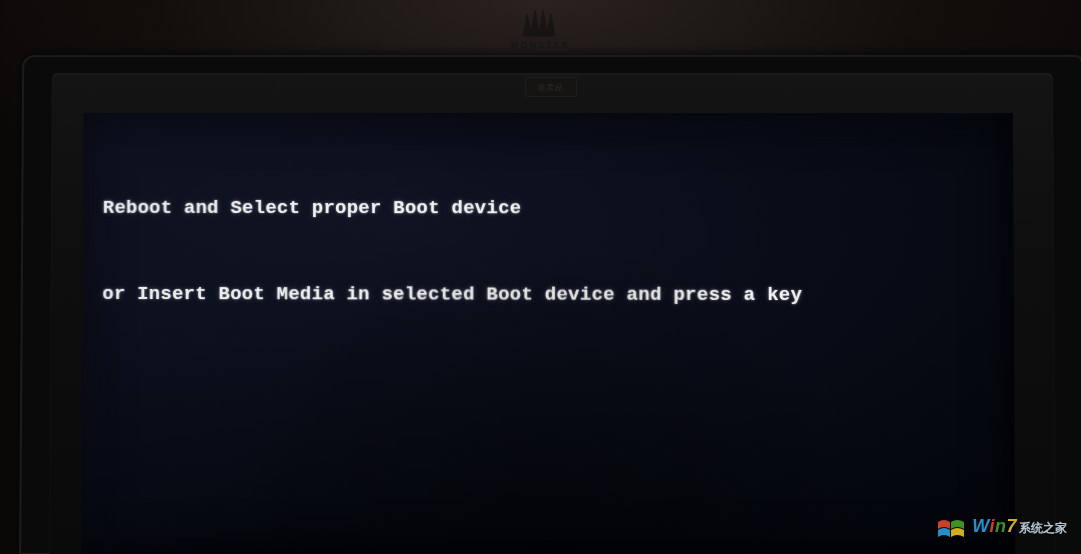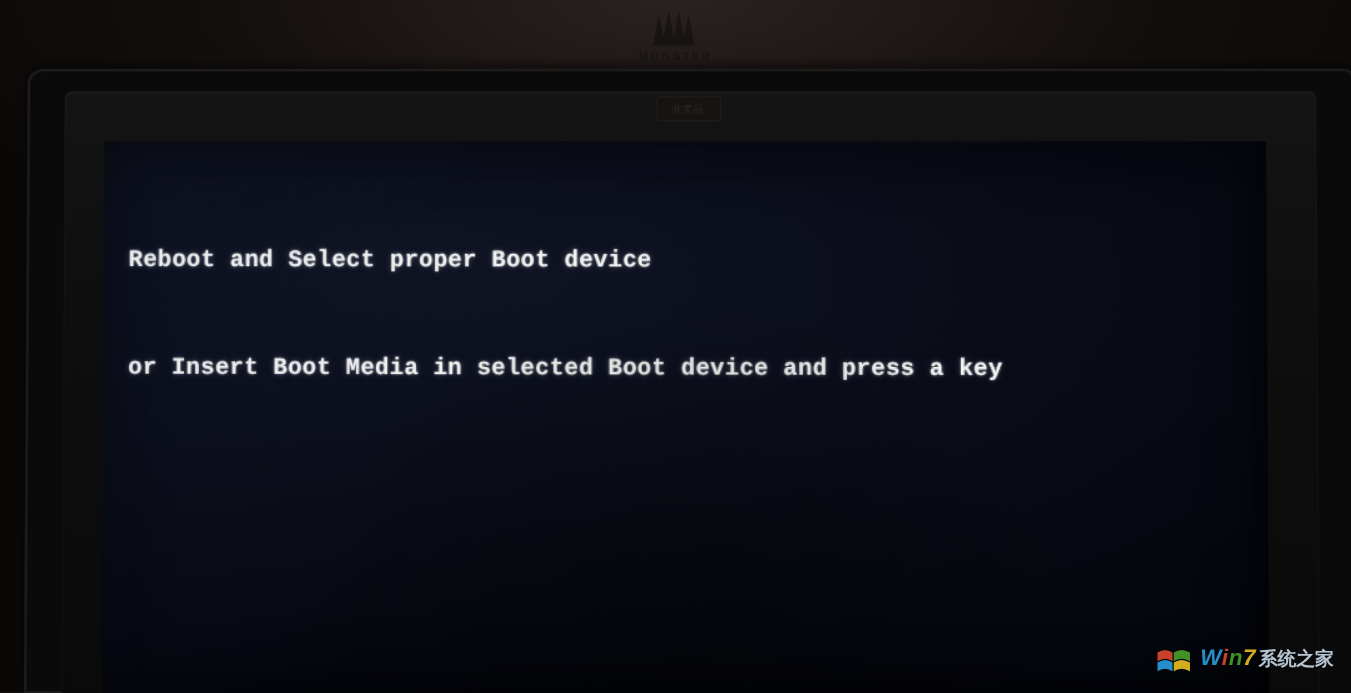--- a/index.html
+++ b/index.html
@@ -179,21 +179,21 @@
       font-size: 18px;
       font-style: italic;
       letter-spacing: 0.5px;
     }
     .watermark .brand .w  { color: #2aa3e6; }
     .watermark .brand .i  { color: #e64a2e; }
     .watermark .brand .n  { color: #4aa62a; }
     .watermark .brand .s7 { color: #f2c522; }
     .watermark .tail {
       font-family: "Microsoft YaHei", Arial, sans-serif;
-      font-size: 15px;
+      font-size: 12px;
       font-weight: 700;
       color: #cfe0ef;
       text-shadow: 0 1px 1px rgba(0,0,0,0.6);
     }
   </style>
 </head>
 <body>
 
 <div class="ambient"></div>
 

